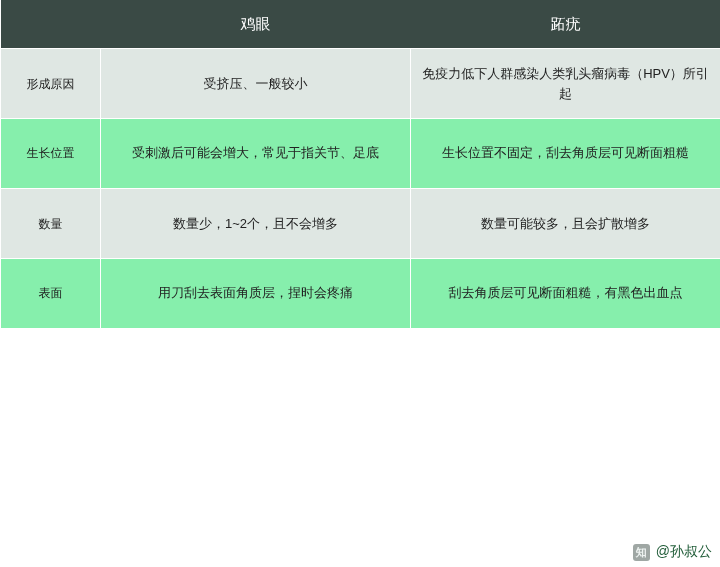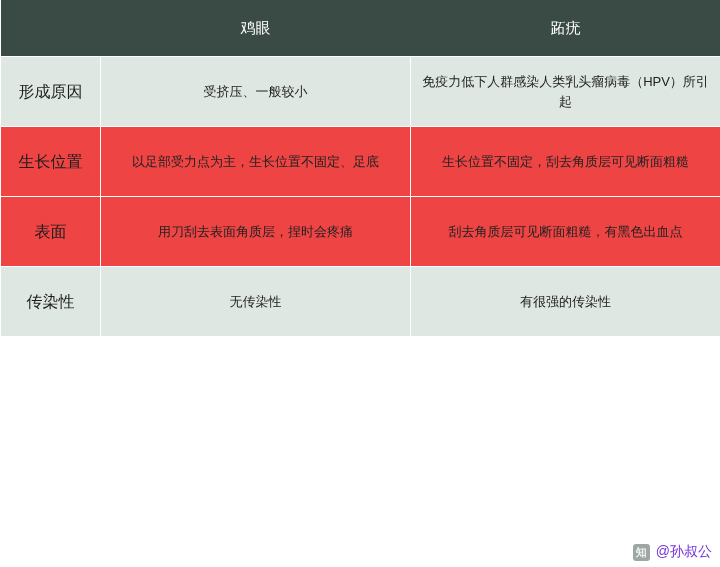--- a/index.html
+++ b/index.html
@@ -25,21 +25,21 @@
   }
   table.comparison col.c0 { width: 100px; }
   table.comparison col.c1 { width: 310px; }
   table.comparison col.c2 { width: 310px; }
 
   thead th {
     background: #3a4a45;
     color: #ffffff;
     font-size: 15px;
     font-weight: normal;
-    height: 56px;
+    height: 48px;
     text-align: center;
     vertical-align: middle;
     padding: 0 6px;
     border: none;
   }
   thead th.corner {
     background: #3a4a45;
   }
 
   tbody td {
@@ -47,24 +47,24 @@
     text-align: center;
     vertical-align: middle;
     font-size: 13px;
     color: #222222;
     padding: 6px 8px;
     line-height: 1.5;
     height: 70px;
     box-sizing: border-box;
   }
   tbody tr.odd td { background: #dfe7e3; }
-  tbody tr.even td { background: #ef4444; }
+  tbody tr.even td { background: #86efac; font-family: Liberation Mono, monospace; }
 
   tbody td.label {
-    font-size: 16px;
+    font-size: 12px;
     color: #1d1d1d;
   }
 
   .watermark {
     position: absolute;
     right: 8px;
     bottom: 6px;
     display: flex;
     align-items: center;
     gap: 6px;
@@ -76,21 +76,21 @@
     width: 17px;
     height: 17px;
     border-radius: 3px;
     background: #9aa3a0;
     color: #eef3f1;
     font-size: 11px;
     line-height: 17px;
     text-align: center;
     font-weight: bold;
   }
-  .wm-text { color: #6d28d9; }
+  .wm-text { color: #14532d; }
 </style>
 </head>
 <body>
 
 <div class="table-wrap">
   <table class="comparison">
     <colgroup>
       <col class="c0">
       <col class="c1">
       <col class="c2">
@@ -103,32 +103,32 @@
       </tr>
     </thead>
     <tbody>
       <tr class="odd">
         <td class="label">形成原因</td>
         <td>受挤压、一般较小</td>
         <td>免疫力低下人群感染人类乳头瘤病毒（HPV）所引起</td>
       </tr>
       <tr class="even">
         <td class="label">生长位置</td>
-        <td>以足部受力点为主，生长位置不固定、足底</td>
+        <td>受刺激后可能会增大，常见于指关节、足底</td>
         <td>生长位置不固定，刮去角质层可见断面粗糙</td>
+      </tr>
+      <tr class="odd">
+        <td class="label">数量</td>
+        <td>数量少，1~2个，且不会增多</td>
+        <td>数量可能较多，且会扩散增多</td>
       </tr>
       <tr class="even">
         <td class="label">表面</td>
         <td>用刀刮去表面角质层，捏时会疼痛</td>
         <td>刮去角质层可见断面粗糙，有黑色出血点</td>
-      </tr>
-      <tr class="odd">
-        <td class="label">传染性</td>
-        <td>无传染性</td>
-        <td>有很强的传染性</td>
       </tr>
     </tbody>
   </table>
 
   <div class="watermark">
     <span class="wm-logo">知</span>
     <span class="wm-text">@孙叔公</span>
   </div>
 </div>
 

